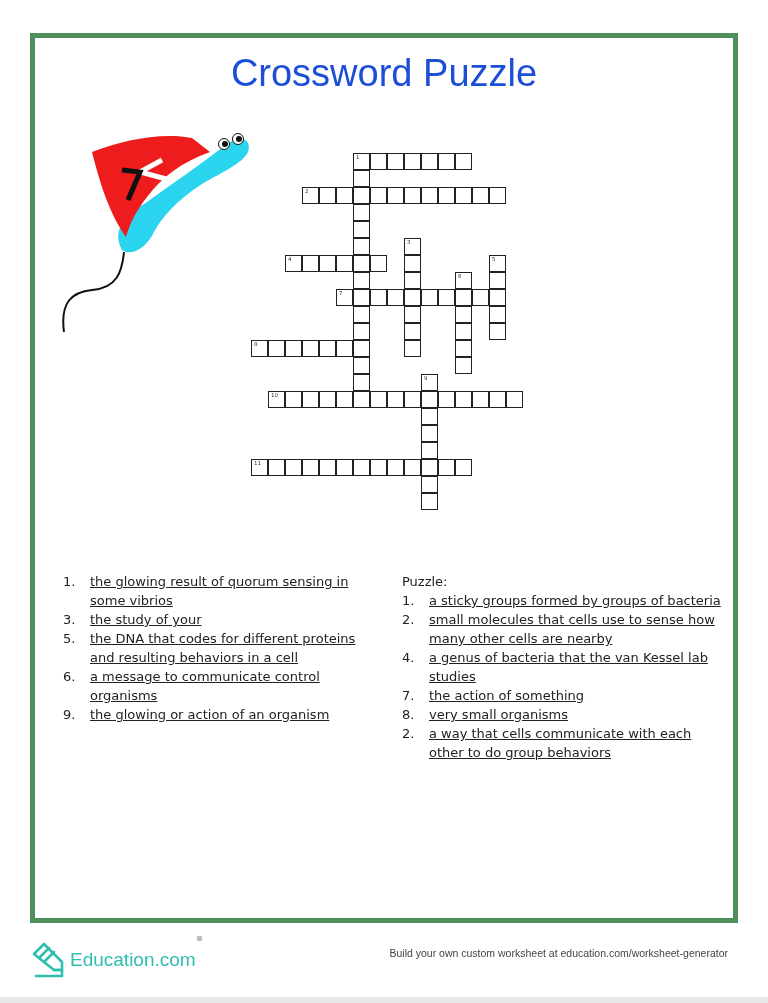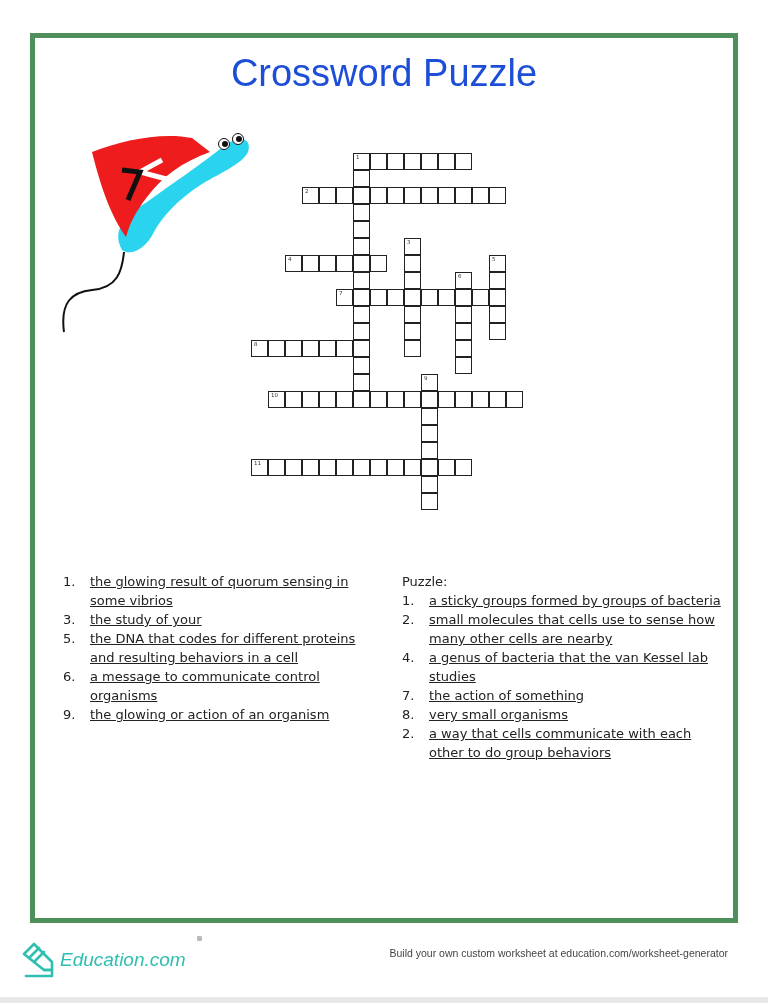--- a/index.html
+++ b/index.html
@@ -24,21 +24,21 @@
   .cell .num {
     position:absolute; left:2px; top:0px; font-size:5.5px; color:#333; line-height:7px;
   }
   .clues { position:absolute; top:572px; font-size:13px; line-height:19px; color:#222; }
   .clues.down { left:63px; width:300px; }
   .clues.across { left:402px; width:320px; }
   .clues .head { margin-bottom:0px; }
   .clue { display:flex; }
   .clue .n { width:27px; flex:0 0 27px; }
   .clue .t { flex:1;text-decoration:underline; }
-  .footer-logo { position:absolute; left:20px; top:940px; width:170px; height:40px;font-style:italic; }
+  .footer-logo { position:absolute; left:30px; top:940px; width:170px; height:40px; }
   .logo-text {
     position:absolute; left:40px; top:9px; font-family:"Liberation Sans", sans-serif;
     font-size:19px; color:#2fbfb0;
   }
   .dot { position:absolute; left:197px; top:936px; width:5px; height:5px; background:#bbb; border-radius:1px; }
   .build {
     position:absolute; right:40px; top:947px; font-family:"Liberation Sans", sans-serif;
     font-size:10.5px; color:#444;
   }
   .copy {

